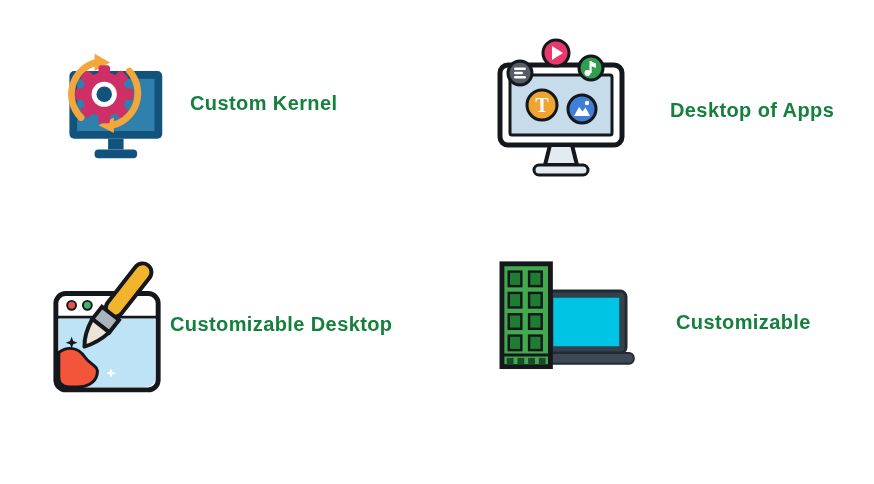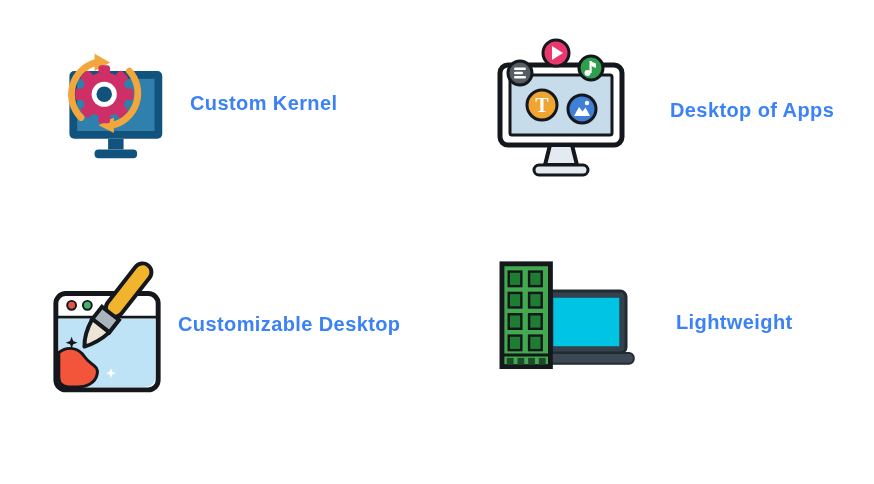--- a/index.html
+++ b/index.html
@@ -7,27 +7,27 @@
     position:relative;
     width:874px;height:484px;
     background:#ffffff;
     overflow:hidden;
     font-family:"Liberation Sans", sans-serif;
   }
   .feature{position:absolute;display:flex;align-items:center;}
   .feature .label{
     font-size:20px;
     font-weight:700;
-    color:#3b82f6;
+    color:#15803d;
     letter-spacing:0.4px;
     white-space:nowrap;
   }
   .f1{left:52px;top:38px;gap:20px;}
   .f2{left:490px;top:38px;gap:40px;}
-  .f3{left:48px;top:250px;gap:10px;text-align:right;}
+  .f3{left:48px;top:250px;gap:2px;text-align:right;}
   .f4{left:490px;top:258px;gap:38px;}
   .icon-wrap{display:inline-flex;}
 </style>
 </head>
 <body>
 
 <div class="canvas">
 
   <div class="feature f1">
     <span class="icon-wrap">
@@ -149,16 +149,16 @@
           <line x1="12" y1="100" x2="62" y2="100" stroke="#14181c" stroke-width="3"></line>
           <g fill="#1d4a26">
             <rect x="17" y="103" width="7" height="7"></rect>
             <rect x="28" y="103" width="7" height="7"></rect>
             <rect x="39" y="103" width="7" height="7"></rect>
             <rect x="50" y="103" width="7" height="7"></rect>
           </g>
         </g>
       </svg>
     </span>
-    <span class="label">Lightweight</span>
+    <span class="label">Customizable</span>
   </div>
 
 </div>
 
 </body></html>

